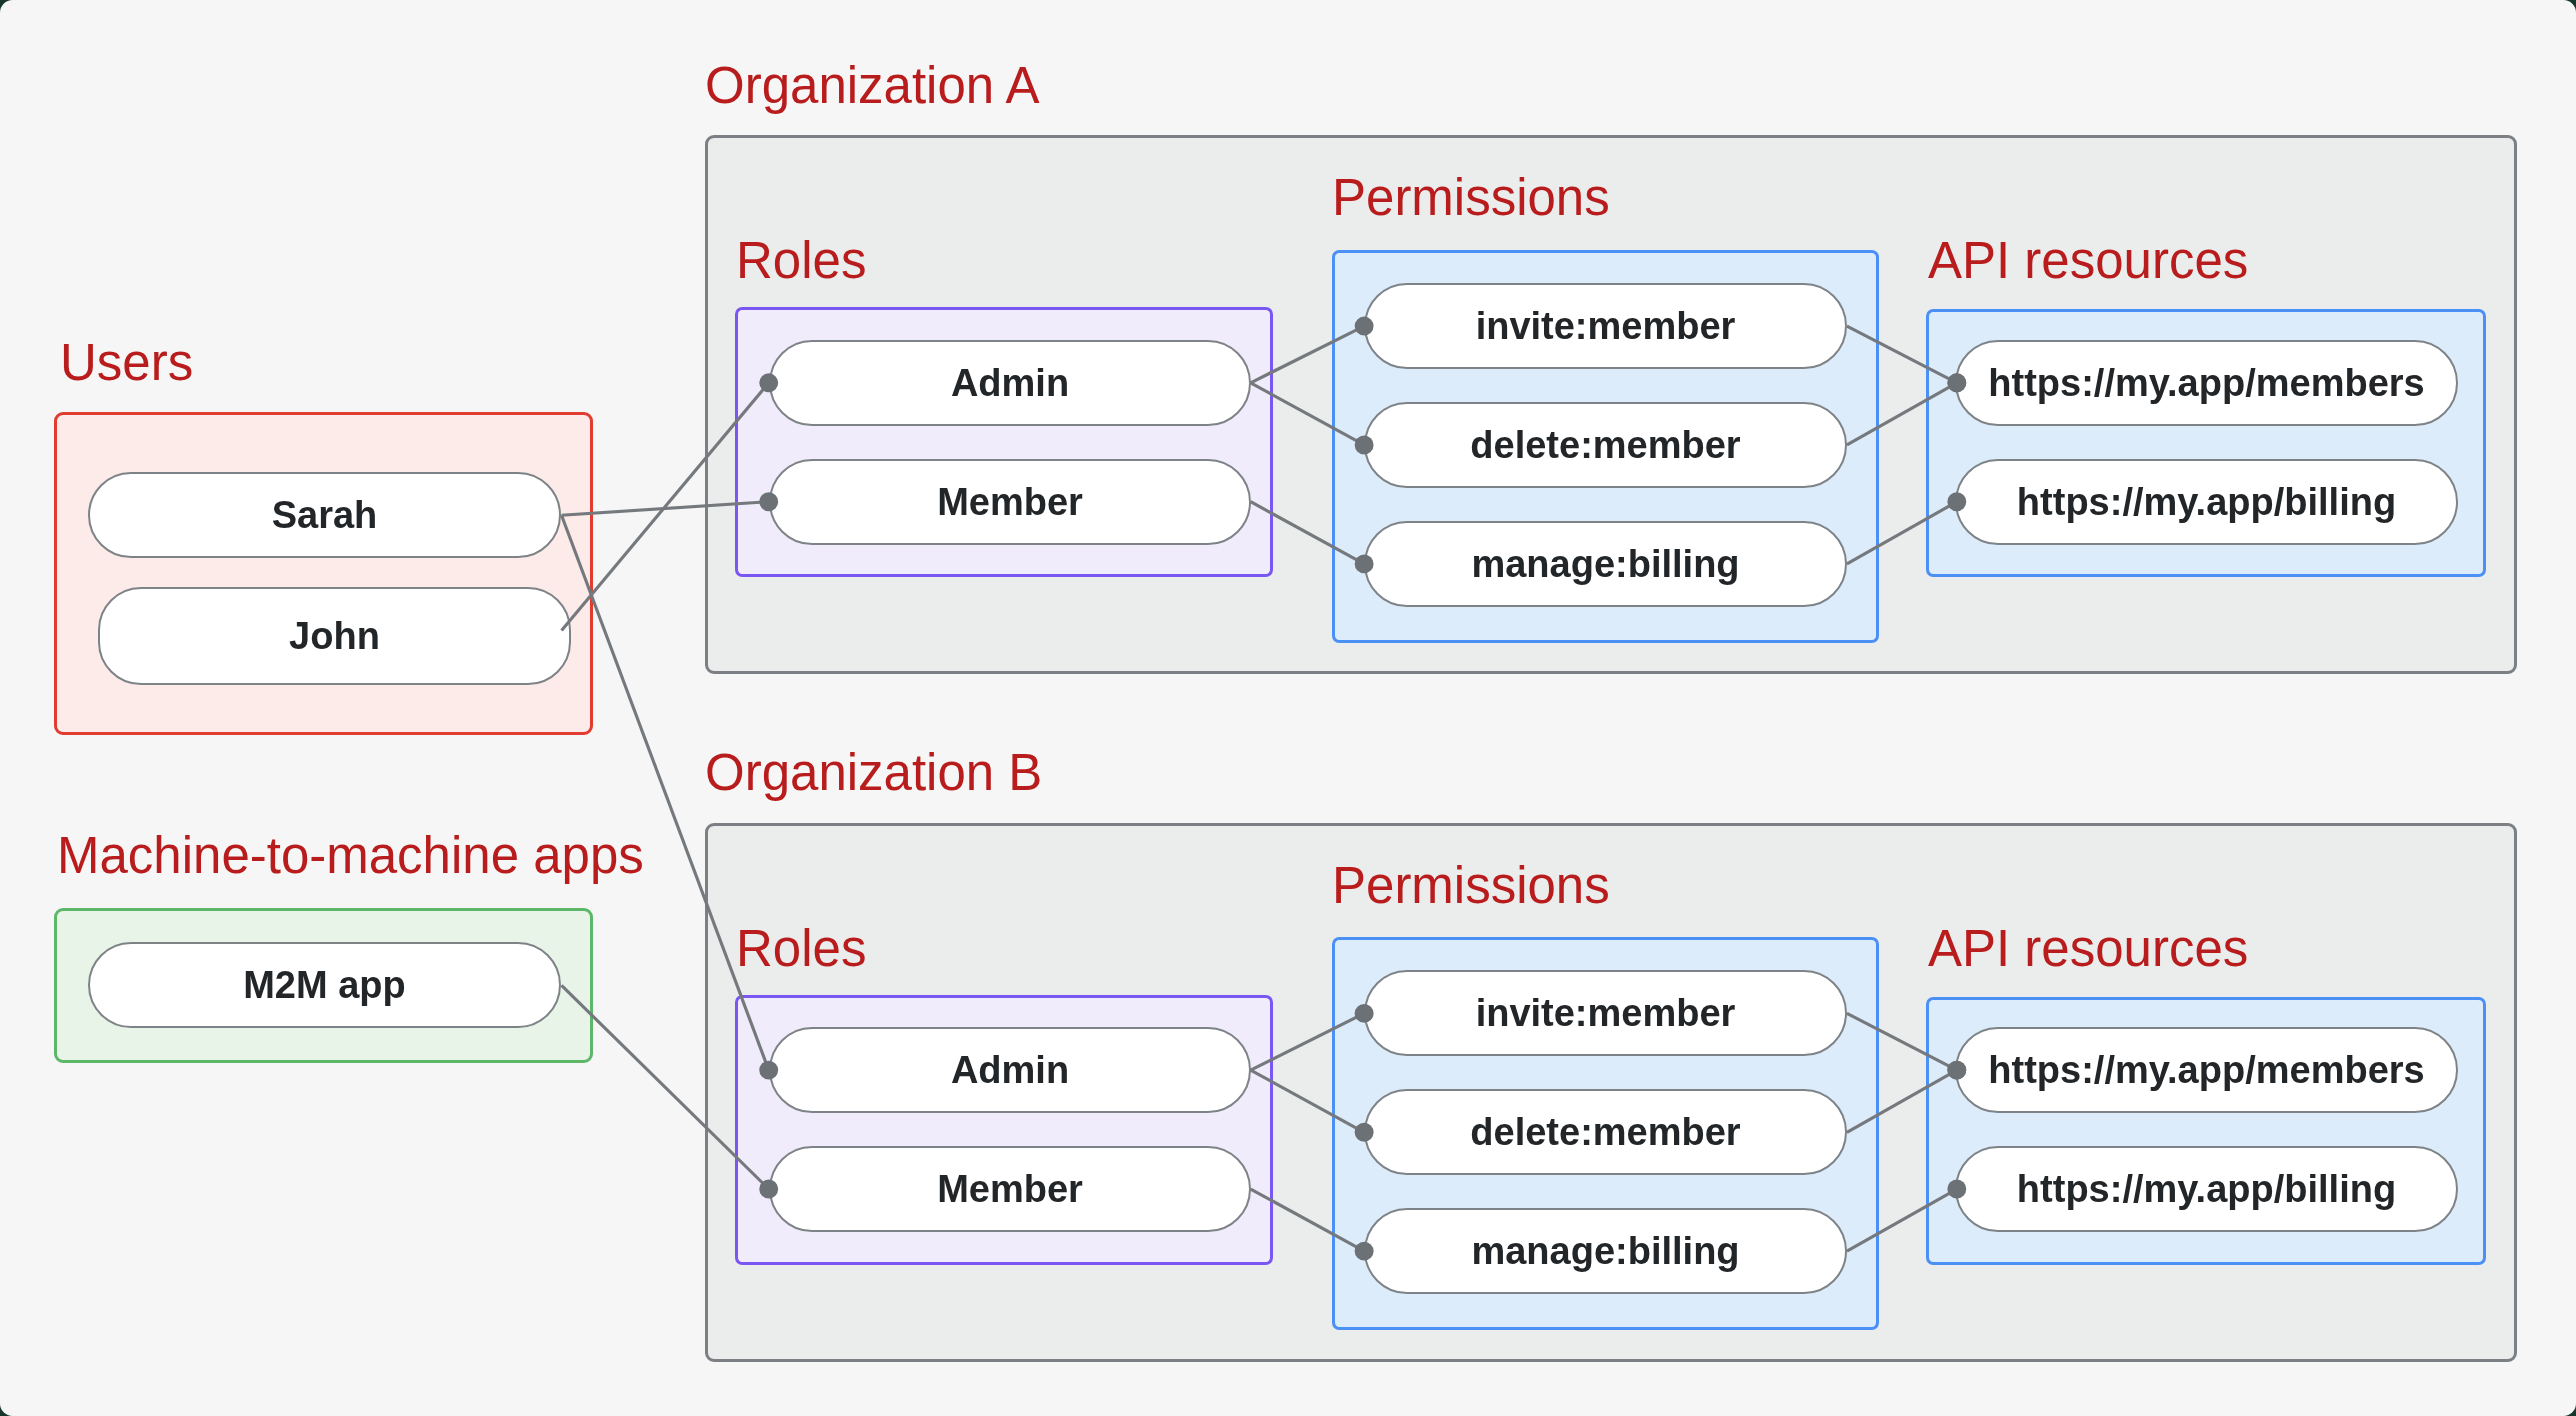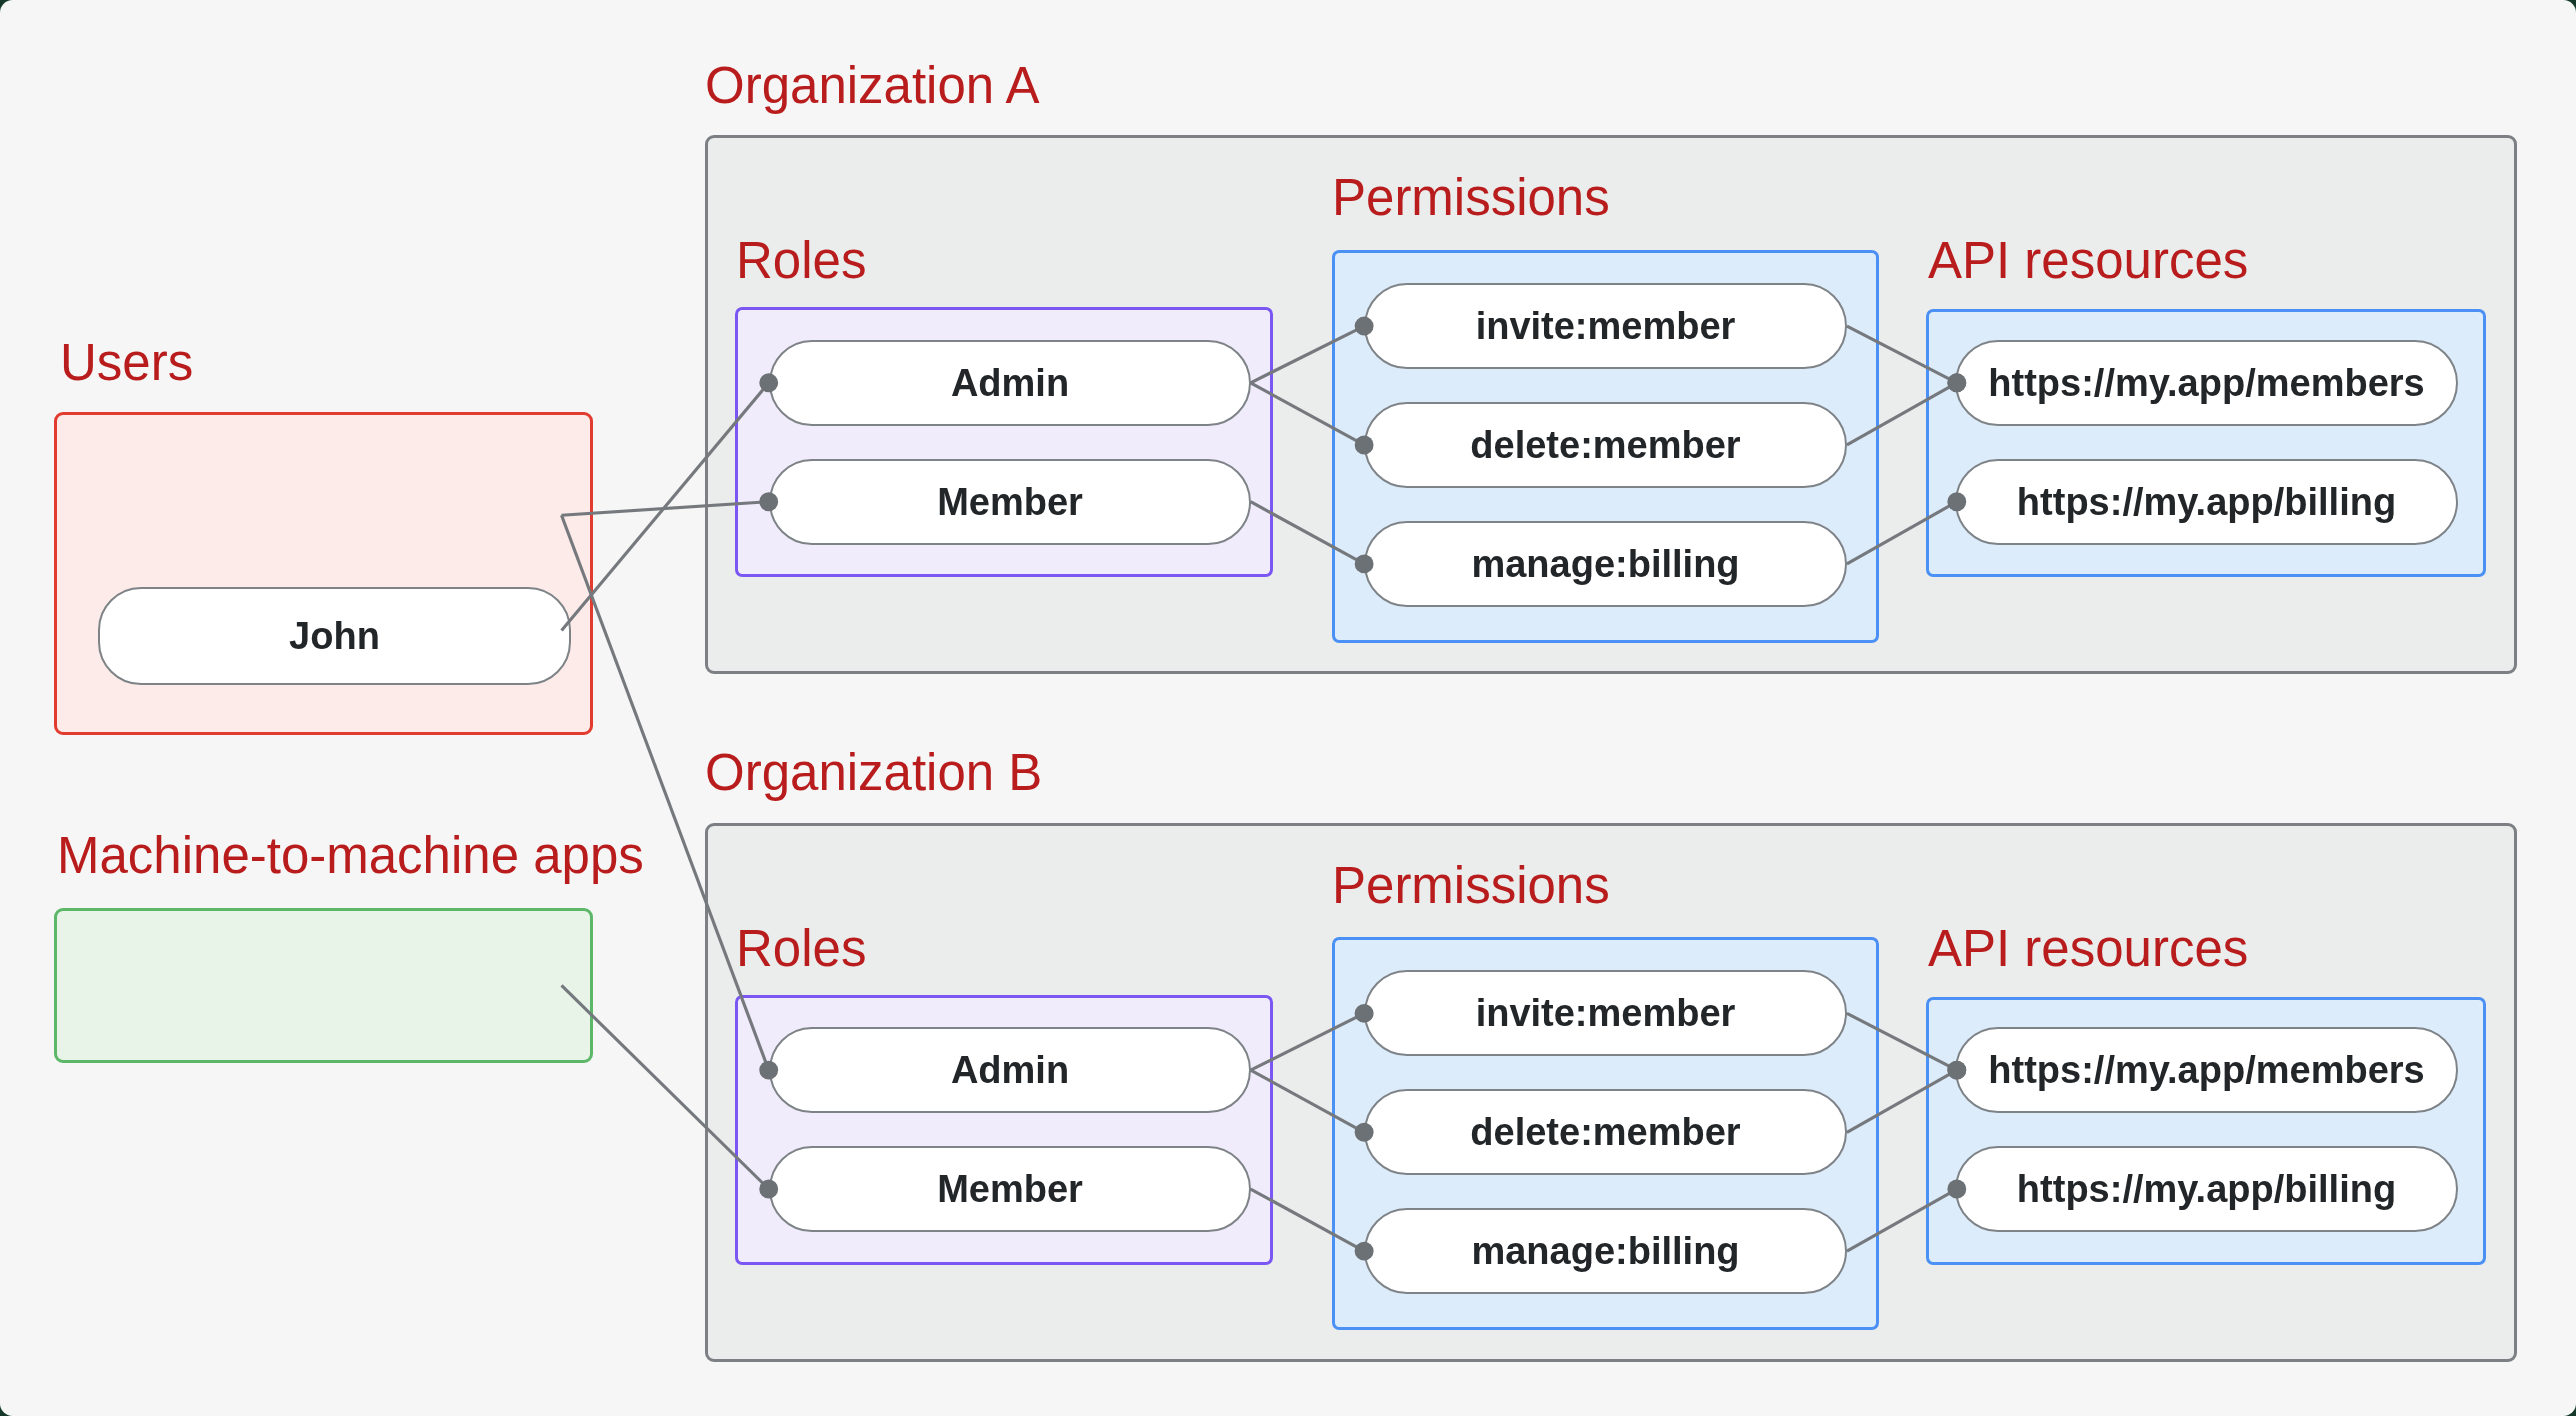--- a/index.html
+++ b/index.html
@@ -9,23 +9,25 @@
   .pill{position:absolute;box-sizing:border-box;background:#ffffff;border:2.7px solid #7e8387;border-radius:43px;
         display:flex;align-items:center;justify-content:center;font-size:38px;font-weight:700;color:#232629;z-index:3;white-space:nowrap;}
   #edges-layer{position:absolute;left:0;top:0;z-index:5;pointer-events:none;}
 </style>
 </head>
 <body style="background: rgb(22, 56, 43);">
 
 <div id="canvas" style="width: 2576px; height: 1416px; background: rgb(245, 246, 245);">
     <div class="label" style="left: 60px; top: 335px;">Users</div>
     <div class="box" style="left: 54px; top: 412px; width: 539px; height: 323px; background: rgb(252, 235, 233); border: 3.6px solid rgb(226, 59, 48); border-radius: 9px;"></div>
+    <div class="pill" style="left: 88px; top: 472px; width: 473px; height: 86px;">Sarah</div>
     <div class="pill" style="left: 98px; top: 587px; width: 473px; height: 98px;">John</div>
     <div class="label" style="left: 57px; top: 828px;">Machine-to-machine apps</div>
     <div class="box" style="left: 54px; top: 908px; width: 539px; height: 155px; background: rgb(233, 244, 233); border: 3.6px solid rgb(92, 184, 104); border-radius: 9px;"></div>
+    <div class="pill" style="left: 88px; top: 942px; width: 473px; height: 86px;">M2M app</div>
     <div class="label" style="left: 705px; top: 58px;">Organization A</div>
     <div class="box" style="left: 705px; top: 135px; width: 1812px; height: 539px; background: rgb(235, 236, 236); border: 3.6px solid rgb(124, 128, 132); border-radius: 9px;"></div>
     <div class="label" style="left: 736px; top: 233px;">Roles</div>
     <div class="box" style="left: 735px; top: 307px; width: 538px; height: 270px; background: rgb(241, 236, 251); border: 3.6px solid rgb(122, 87, 242); border-radius: 7.2px;"></div>
     <div class="pill" style="left: 769px; top: 340px; width: 482px; height: 86px;">Admin</div>
     <div class="pill" style="left: 769px; top: 459px; width: 482px; height: 86px;">Member</div>
     <div class="label" style="left: 1332px; top: 170px;">Permissions</div>
     <div class="box" style="left: 1332px; top: 250px; width: 547px; height: 393px; background: rgb(221, 236, 251); border: 3.6px solid rgb(75, 144, 244); border-radius: 7.2px;"></div>
     <div class="pill" style="left: 1364px; top: 283px; width: 483px; height: 86px;">invite:member</div>
     <div class="pill" style="left: 1364px; top: 402px; width: 483px; height: 86px;">delete:member</div>

